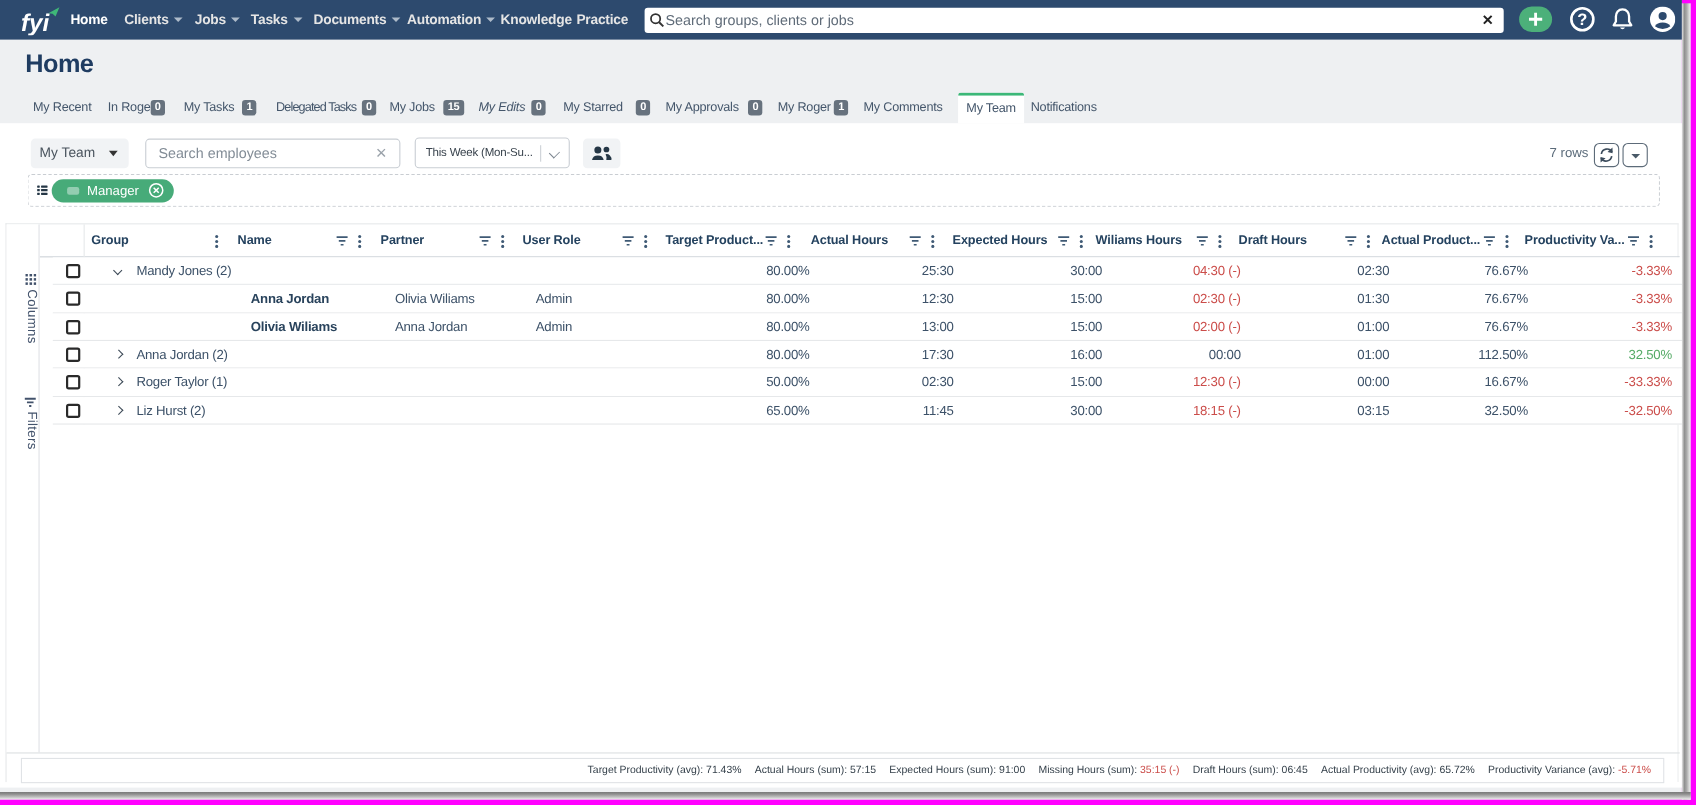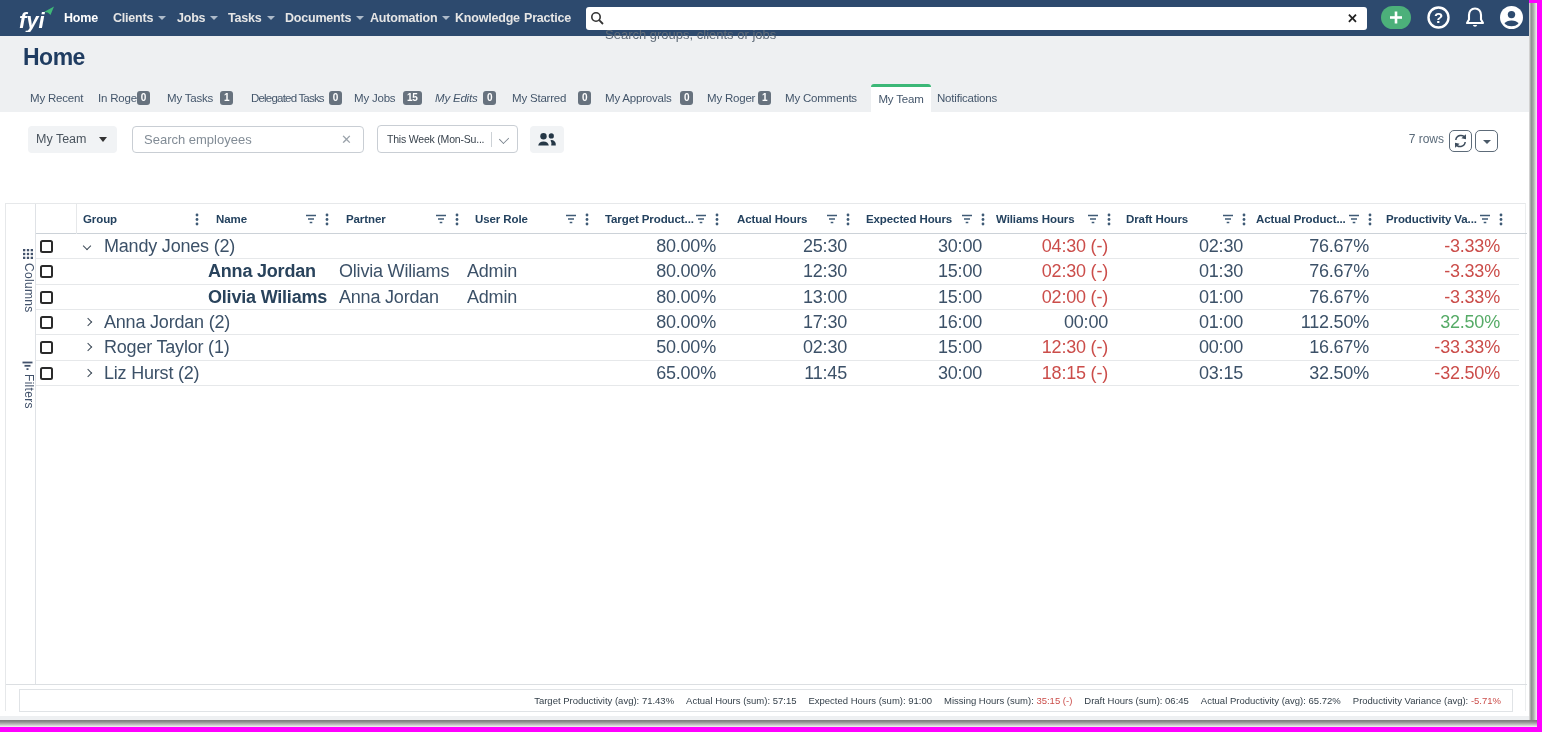--- a/index.html
+++ b/index.html
@@ -10,21 +10,21 @@
 #bstrip { position:absolute; left:0px; top:720px; width:1536.5px; height:7px;
   background:linear-gradient(to bottom, #7a7a7a 0%, #8c8c8c 25%, #c0c0c0 65%, #e2e2e2 88%, #f0f5f0 100%); }
 
 
 #nav { position:absolute; left:0; top:0; width:100%; height:36px; background:#2d4a6e; }
 #logo { position:absolute; left:19px; top:5px; width:36px; height:27px; }
 .navitem { position:absolute; top:0; height:36px; line-height:36px; font-size:12.5px; letter-spacing:-0.2px; font-weight:bold; color:#e5e5e5; white-space:nowrap; }
 .navitem.active { color:#fff; }
 .caret { display:inline-block; width:0; height:0; border-left:4px solid transparent; border-right:4px solid transparent; border-top:4.5px solid #aebbca; margin-left:5px; vertical-align:2px; }
 #navsearch { position:absolute; left:586px; top:7px; width:781px; height:23px; background:#fff; border-radius:3px; color:#5f6b78; font-size:13px; line-height:23px; }
-#navsearch .ph { position:absolute; left:19px; top:16px; }
+#navsearch .ph { position:absolute; left:19px; top:0; }
 #navsearch .clr { position:absolute; right:9px; top:0; color:#222; font-weight:bold; font-size:13px; }
 .navico { position:absolute; top:6px; }
 
 
 #pghead { position:absolute; left:23px; top:44px; font-size:23px; font-weight:bold; color:#1f3c61; letter-spacing:-0.5px; }
 #tabs { position:absolute; left:0; top:84px; width:100%; height:28px; }
 .tab { position:absolute; top:0; height:28px; line-height:28px; font-size:11.5px; letter-spacing:-0.2px; color:#44566b; white-space:nowrap; }
 .badge { display:inline-block; min-width:5px; text-align:center; background:#67727e; color:#fff; font-size:10px; font-weight:bold; border-radius:3px; padding:2px 4px; line-height:10px; vertical-align:1px; }
 #activetab { position:absolute; left:871px; top:0; width:60px; height:28px; background:#fff; border-top:3px solid #3cb878; border-radius:3px 3px 0 0; text-align:center; line-height:25px; font-size:11.5px; letter-spacing:-0.2px; color:#44566b; }
 
@@ -59,21 +59,21 @@
   border-left:1px solid #e6e8ea; border-right:1px solid #eceeef; border-top:1px solid #e6e8ea; }
 #sidebar { position:absolute; left:0; top:0; width:30px; height:480px; border-right:1px solid #dfe2e6; background:#fff; }
 .sbtab { position:absolute; left:0; width:30px; color:#42526b; font-size:12px; }
 .sbico { position:absolute; right:3px; top:0; }
 .sbtxt { position:absolute; right:0px; top:14px; writing-mode:vertical-lr; letter-spacing:0.3px; }
 
 #hdr { position:absolute; left:30px; top:0; width:1491px; height:30px; border-bottom:1px solid #ccd2d8; }
 .hc { position:absolute; top:0; height:30px; line-height:30px; font-size:11.5px; letter-spacing:-0.1px; font-weight:bold; color:#24425f; white-space:nowrap; }
 .hic { position:absolute; top:9px; }
 #cbsep { position:absolute; left:70px; top:0; width:1px; height:182px; background:#e6e8ea; }
-.row { position:absolute; left:22px; width:1491px; border-bottom:1px solid #e6e8ea; font-size:18px; letter-spacing:-0.2px; color:#3c5168; background:#fff; }
+.row { position:absolute; left:42px; width:1491px; border-bottom:1px solid #e6e8ea; font-size:12px; letter-spacing:-0.2px; color:#3c5168; background:#fff; }
 .cell { position:absolute; top:0; height:25px; line-height:25px; white-space:nowrap; }
 .num { text-align:right; }
 .red { color:#cb4d4a; }
 .grn { color:#56ab67; }
 .cbx { position:absolute; left:12px; top:6px; width:13px; height:13px; border:2px solid #2a2a2a; border-radius:2.5px; background:#fff; }
 .chevD { position:absolute; left:56px; top:9px; width:6px; height:6px; border-left:1.7px solid #3e4b58; border-bottom:1.7px solid #3e4b58; transform:rotate(-45deg); }
 .chevR { position:absolute; left:57px; top:9px; width:6px; height:6px; border-left:1.7px solid #3e4b58; border-bottom:1.7px solid #3e4b58; transform:rotate(-135deg); }
 
 #statusbar { position:absolute; left:0; top:480px; width:1521px; border-top:1px solid #dcdfe2; }
 #sumbox { position:absolute; left:13px; top:4px; width:1494px; height:23px; border:1px solid #e0e3e6; background:#fff;
@@ -179,20 +179,37 @@
             <path d="M5.5 12.8 A5.2 5.2 0 0 0 15.2 11"></path>
       </g>
           <path d="M15.9 3.2 L16 8.3 L11.4 7.2 Z" fill="#3c4c5c"></path>
           <path d="M5.1 16.8 L5 11.7 L9.6 12.8 Z" fill="#3c4c5c"></path>
         </svg>
     </div>
     <div class="sqbtn" id="caretBtn">
         <span class="tri"></span>
       </div>
 
+    <div id="dashbox">
+      <svg class="fico" width="11" height="12" viewBox="0 0 14 14">
+          <g fill="#253746">
+        <rect x="1" y="1.5" width="3" height="2.6" rx="0.5"></rect>
+            <rect x="5.5" y="1.5" width="7.5" height="2.6" rx="0.5"></rect>
+        <rect x="1" y="5.6" width="3" height="2.6" rx="0.5"></rect>
+            <rect x="5.5" y="5.6" width="7.5" height="2.6" rx="0.5"></rect>
+        <rect x="1" y="9.7" width="3" height="2.6" rx="0.5"></rect>
+            <rect x="5.5" y="9.7" width="7.5" height="2.6" rx="0.5"></rect>
+      </g>
+        </svg>
+      <div class="chip"><span class="dash"></span>Manager<span class="cx"><svg width="14" height="14" viewBox="0 0 14 14">
+              <circle cx="7" cy="7" r="6" fill="none" stroke="#fff" stroke-width="1.4"></circle>
+              <line x1="4.7" y1="4.7" x2="9.3" y2="9.3" stroke="#fff" stroke-width="1.4"></line>
+              <line x1="9.3" y1="4.7" x2="4.7" y2="9.3" stroke="#fff" stroke-width="1.4"></line>
+            </svg></span></div>
+    </div>
 
     <div id="grid">
         <div id="hdr">
           <span class="hc" style="left:47px">Group</span>
           <svg class="hic" width="4" height="13" style="left:159px">
             <g fill="#3f5a75">
               <circle cx="2" cy="2" r="1.4"></circle>
               <circle cx="2" cy="6.5" r="1.4"></circle>
               <circle cx="2" cy="11" r="1.4"></circle>
             </g>

